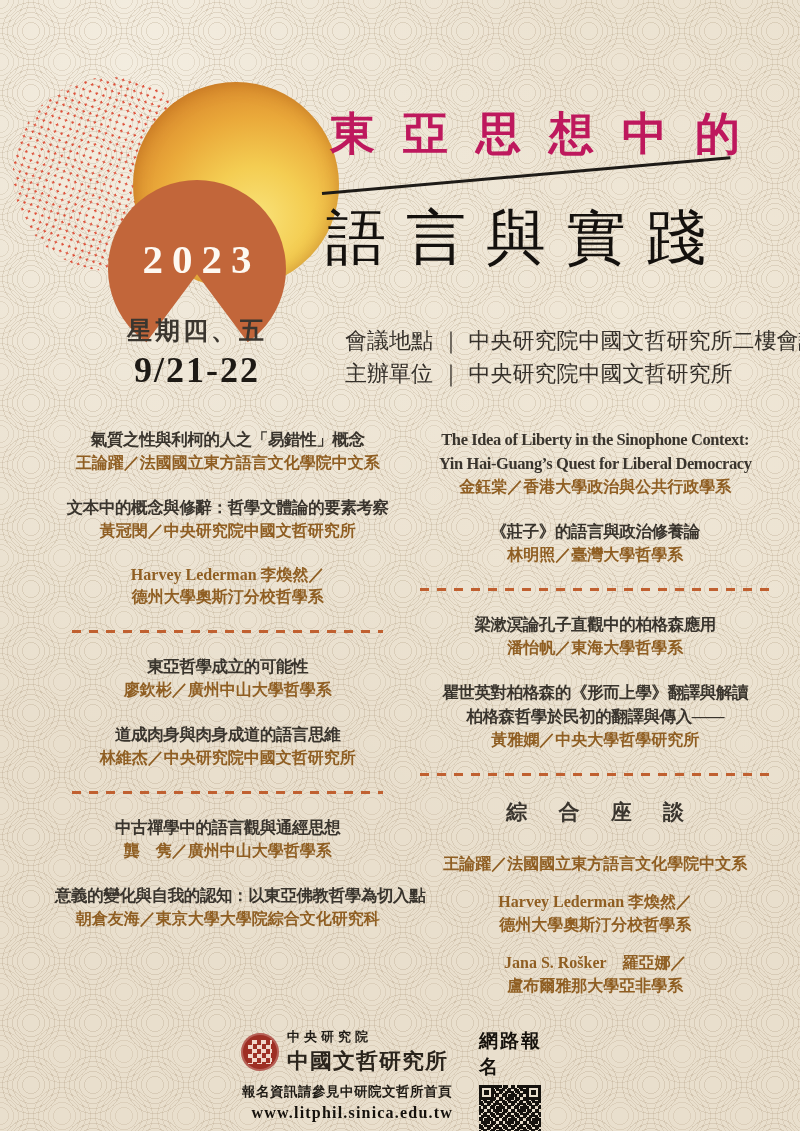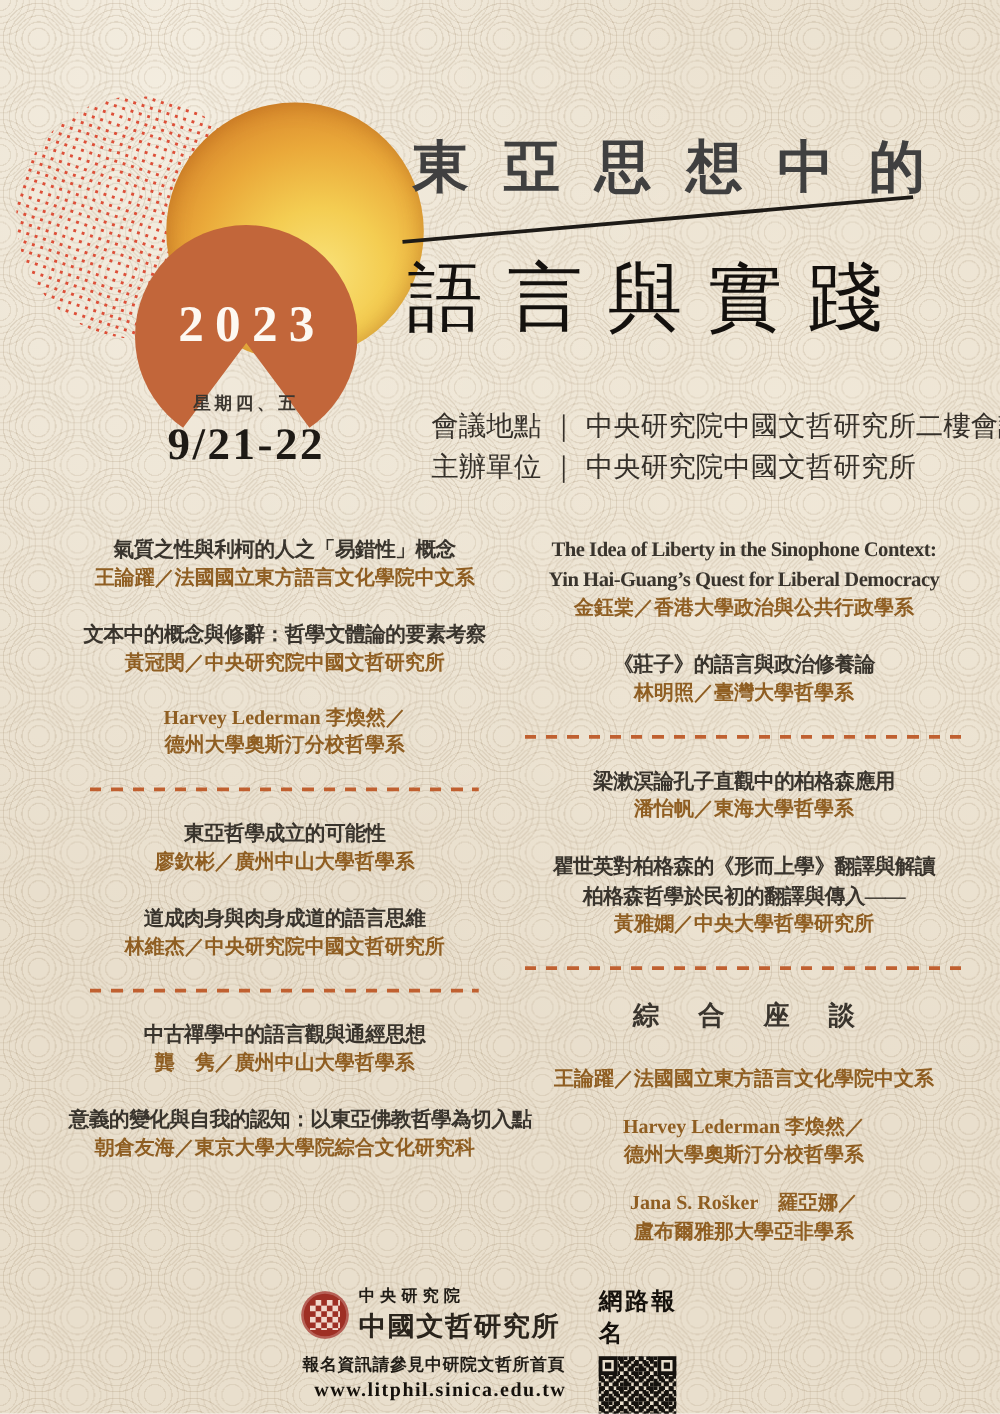--- a/index.html
+++ b/index.html
@@ -22,25 +22,25 @@
     transform:rotate(18deg);}
   .gold-circle{position:absolute;left:133px;top:82px;width:206px;height:206px;border-radius:50%;
     background:radial-gradient(circle at 60% 66%, #f9e279 0%, #f4cd52 28%, #eaa93a 55%, #d8872c 80%, #c97826 100%);
     box-shadow:inset 0 0 18px rgba(140,70,10,.35);}
   .year-badge{position:absolute;left:108px;top:180px;width:178px;height:178px;border-radius:50%;
     background:#c2663a;
     clip-path:polygon(0 0,100% 0,100% 100%,85% 100%,50% 53%,15% 100%,0 100%);}
   .year-text{position:absolute;left:108px;top:235px;width:178px;text-align:center;
     color:#fdf9f2;font-size:41px;font-weight:bold;letter-spacing:9px;padding-left:9px;box-sizing:border-box;}
   .date-block{position:absolute;left:103px;top:314px;width:188px;text-align:center;}
-  .weekday{font-size:14px;font-weight:bold;color:#3b362f;letter-spacing:3px;}
+  .weekday{font-size:25px;font-weight:bold;color:#3b362f;letter-spacing:3px;}
   .dates{font-size:36px;font-weight:bold;color:#1e1a15;letter-spacing:2px;margin-top:2px;}
   
   .title-top{position:absolute;left:330px;top:104px;white-space:nowrap;
-    font-size:45px;font-weight:bold;color:#404040;letter-spacing:28px;}
+    font-size:45px;font-weight:bold;color:#be185d;letter-spacing:28px;}
   .title-slash{position:absolute;left:322px;top:192px;width:410px;height:3px;background:#1e1b17;
     transform:rotate(-5deg);transform-origin:left center;}
   .title-main{position:absolute;left:326px;top:198px;white-space:nowrap;
     font-size:60px;font-weight:normal;color:#14110e;letter-spacing:20px;}
   
   .info-block{position:absolute;left:345px;top:324px;}
   .info-line{font-size:22px;font-weight:normal;color:#35302a;line-height:33px;white-space:nowrap;}
   .info-line .sep{padding:0 7px;color:#35302a;}
   
   .program{position:absolute;left:55px;right:10px;top:428px;display:flex;}

